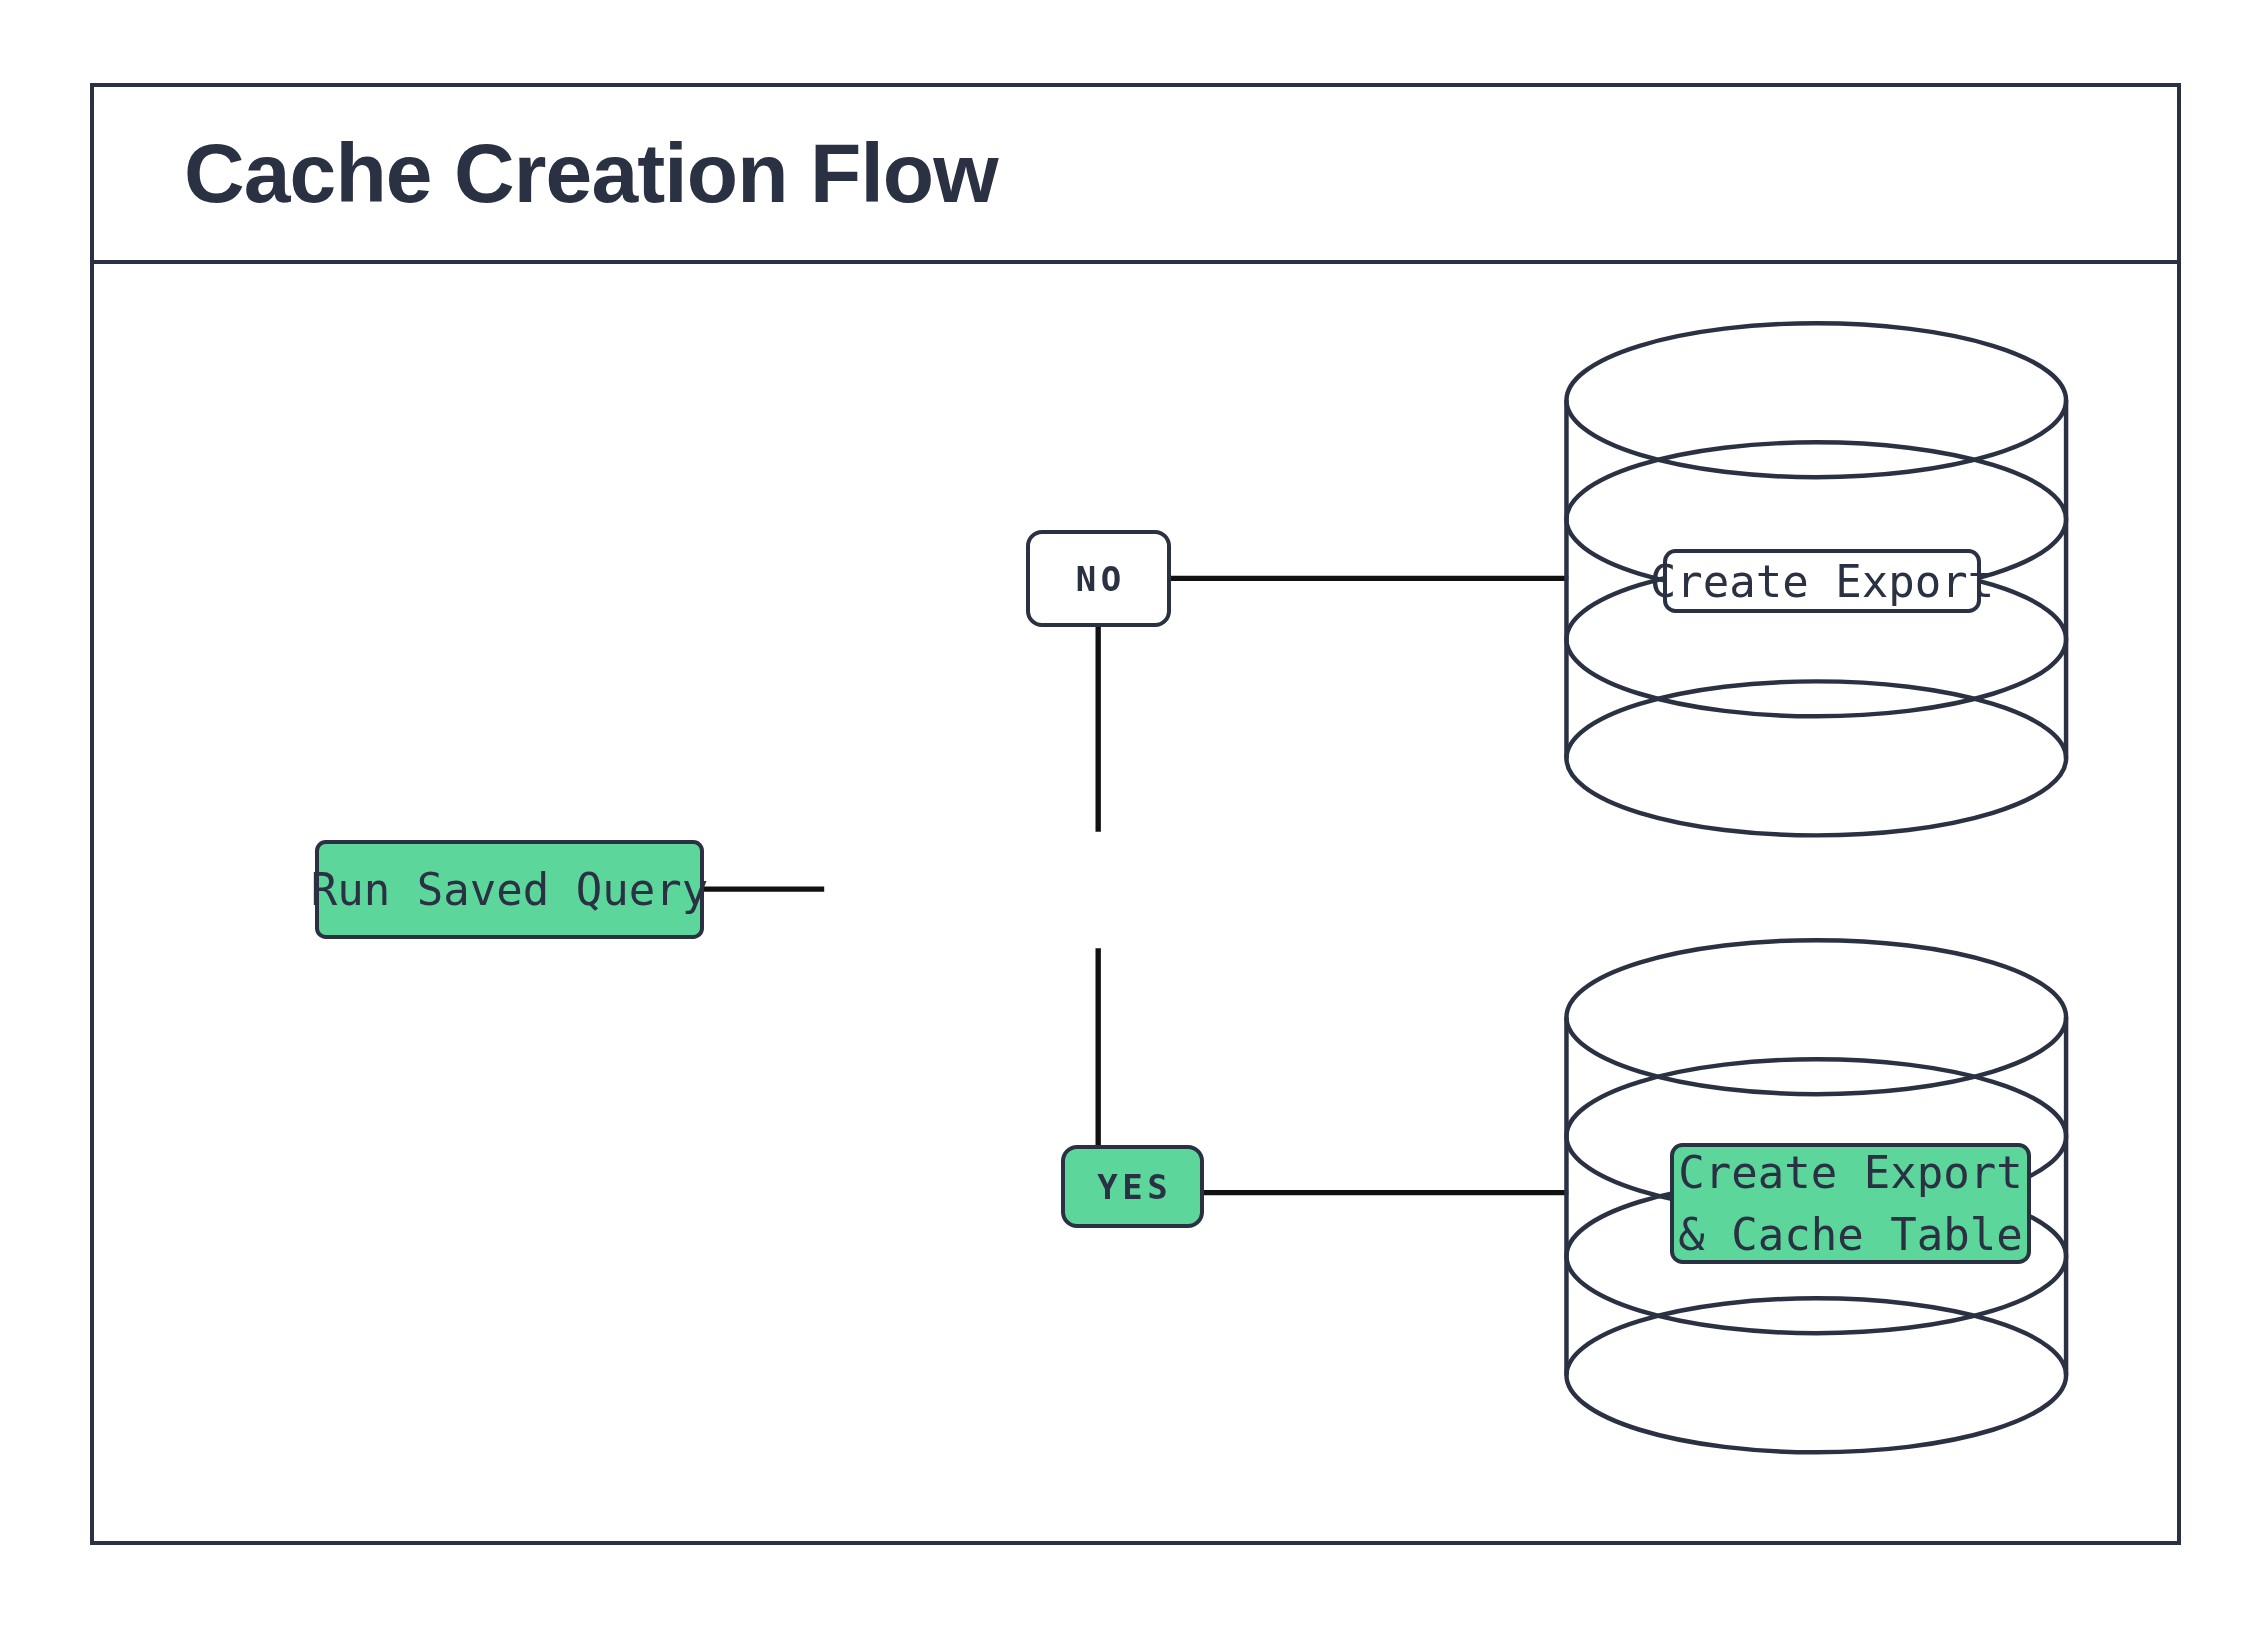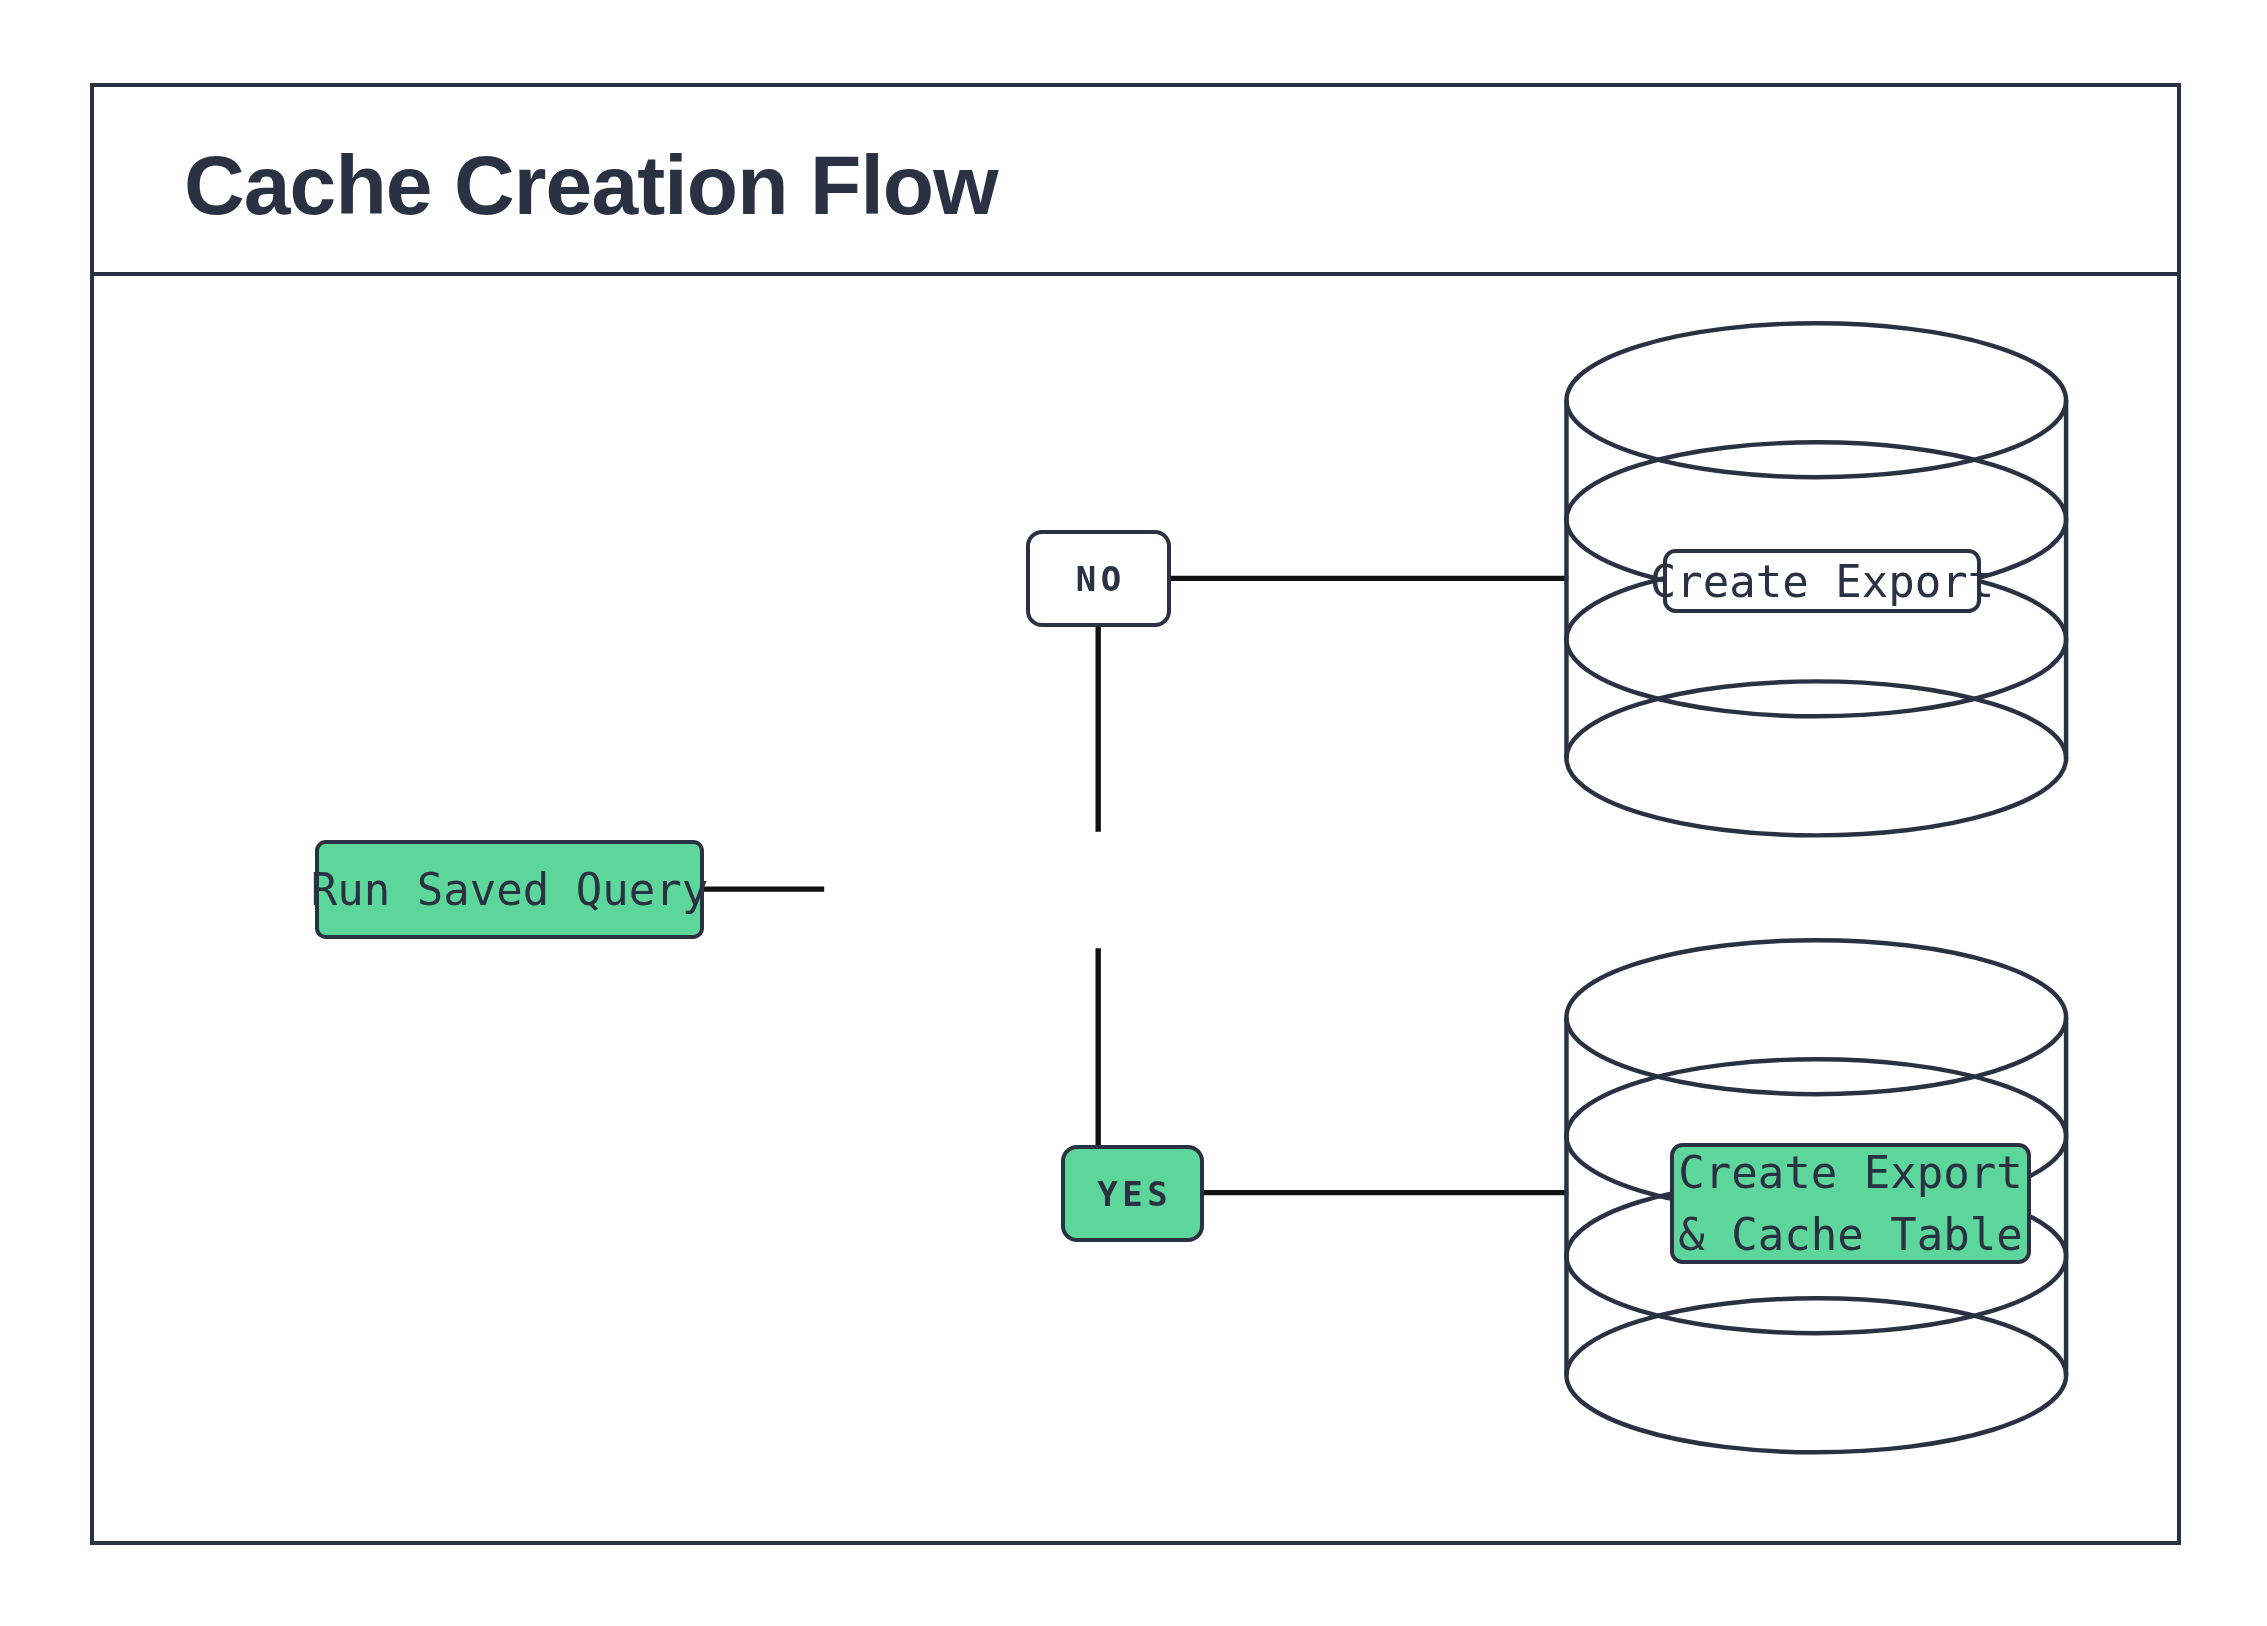--- a/index.html
+++ b/index.html
@@ -28,21 +28,20 @@
     background: transparent;
   }
   .header {
     position: absolute;
     left: 0; top: 0;
     width: 100%; height: 177px;
     border-bottom: 4.5px solid var(--ink-navy);
     display: flex;
     align-items: center;
     padding-left: 90px;
-    margin-top: 12px;
   }
   .page-title {
     font-family: "Liberation Sans", sans-serif;
     font-weight: bold;
     font-size: 84px;
     letter-spacing: -0.9px;
     color: var(--ink-navy);
   }
   svg.wires {
     position: absolute;
@@ -91,21 +90,21 @@
     flex-direction: column;
     line-height: 1.4;
     border-radius: 12.5px;
   }
   .node.db-label { border-radius: 12.5px; }
 
   
   #node-run      { left: 281px;  top: 840px;  width: 389px; height: 99px; }
   #node-question { left: 821px;  top: 829px;  width: 594px; height: 119px; }
   #node-no       { left: 1026px; top: 530px;  width: 145px; height: 97px; }
-  #node-yes      { left: 1027px; top: 1145px; width: 143px; height: 97px; }
+  #node-yes      { left: 1027px; top: 1145px; width: 143px; height: 83px; }
   #node-export   { left: 1663px; top: 549px;  width: 318px; height: 64px;  }
   #node-export-cache { left: 1636px; top: 1143px; width: 361px; height: 121px; }
 </style>
 </head>
 <body>
 
 <div class="canvas">
 
   <div class="frame">
     <div class="header">

